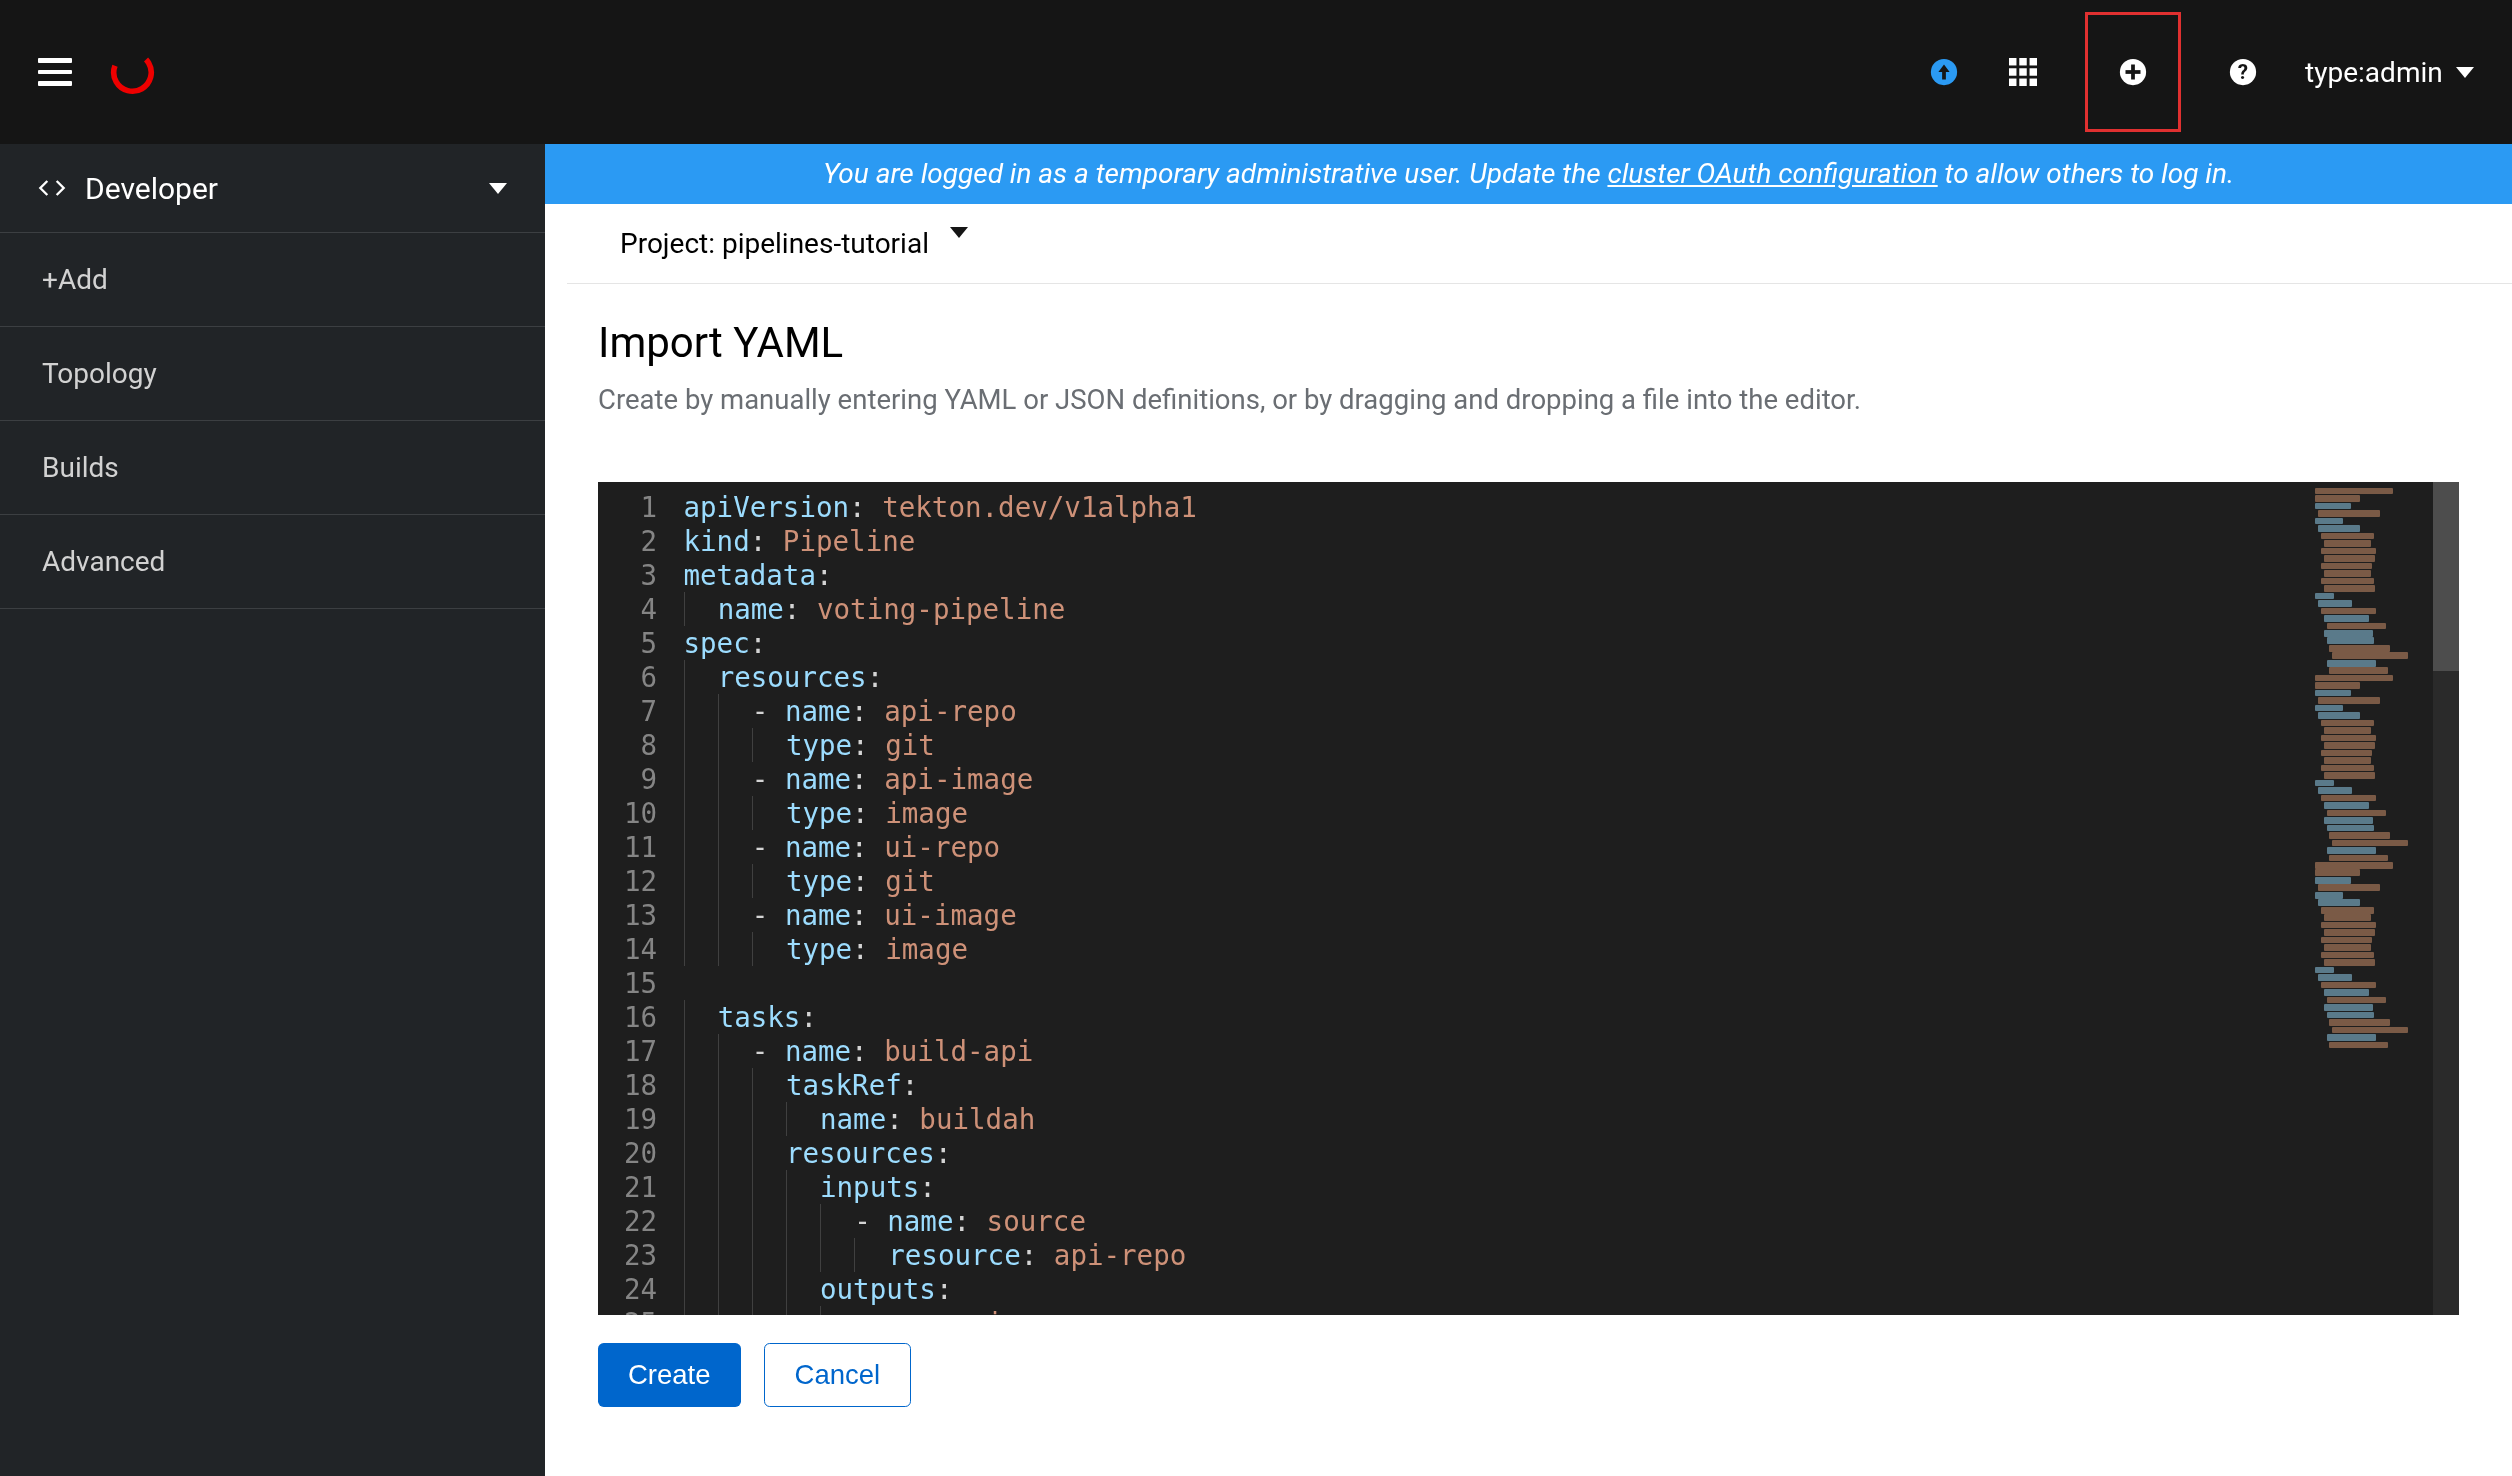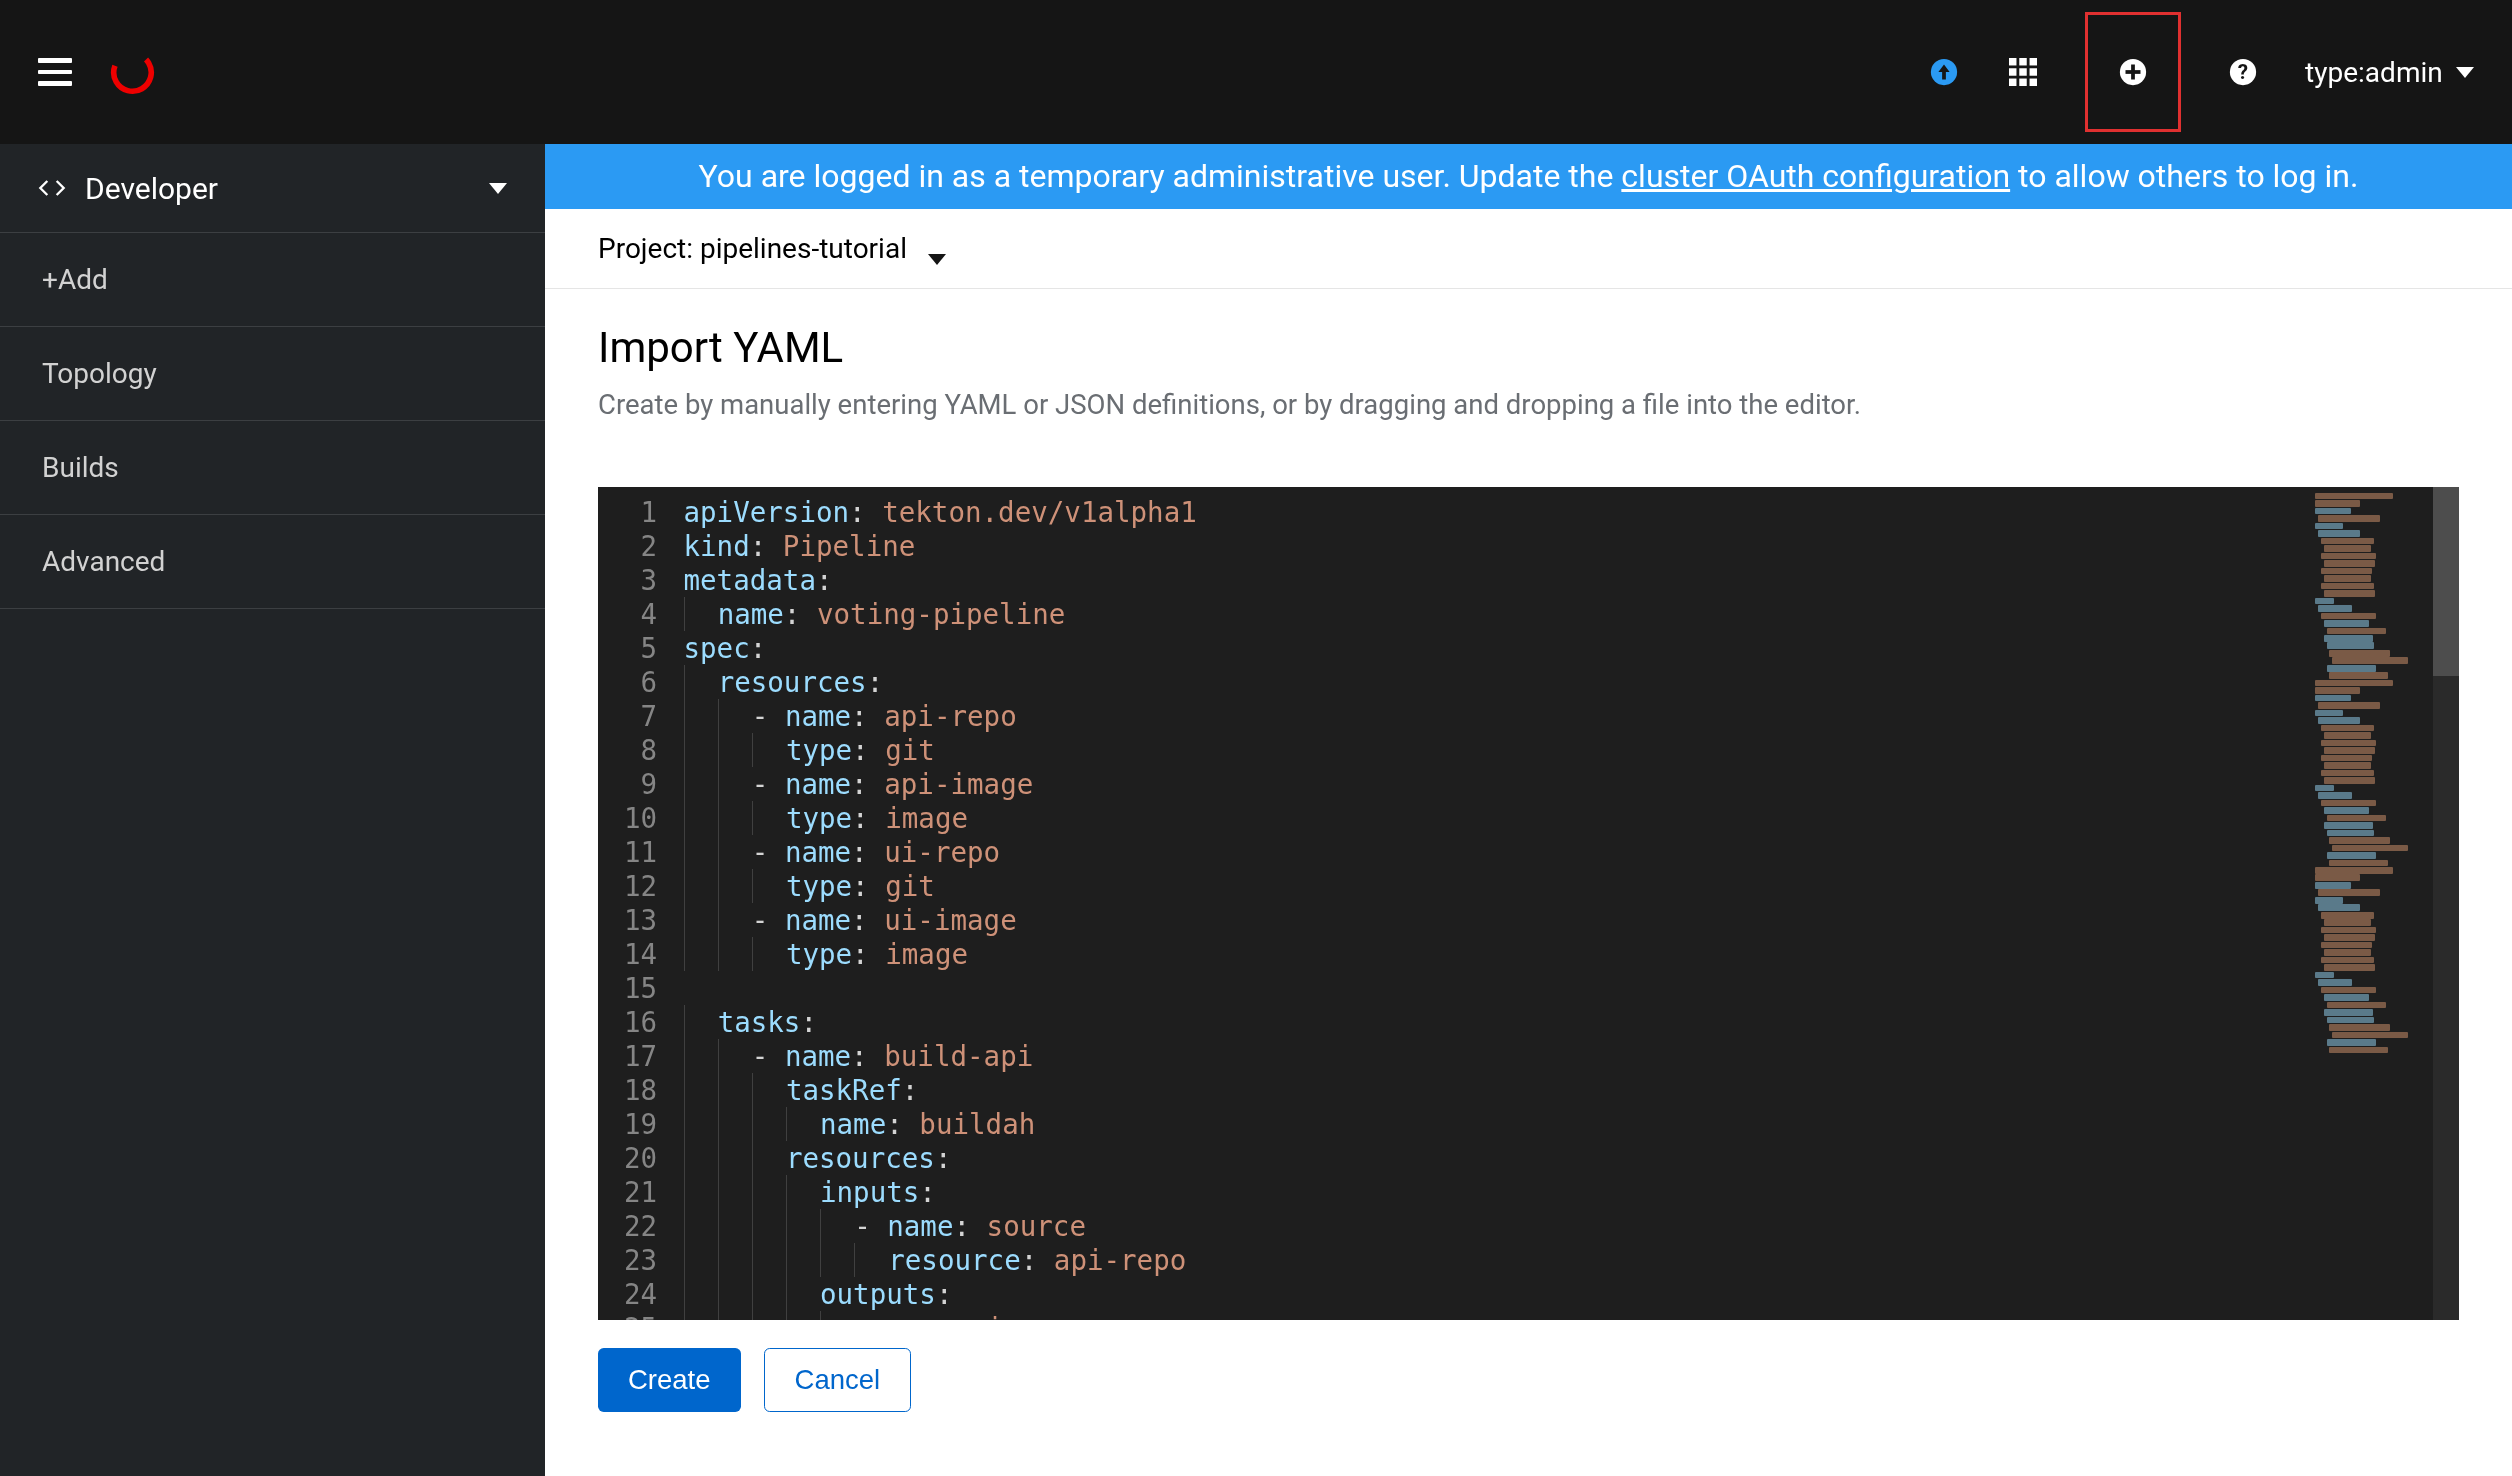--- a/index.html
+++ b/index.html
@@ -106,30 +106,31 @@
   .main {
     flex: 1;
     display: flex;
     flex-direction: column;
     background:#fff;
     position: relative;
   }
   .banner {
     background: #2b9af3;
     color: #fff;
-    font-size: 32px;
+    font-size: 28px;
     padding: 13.3px 19px;
     text-align: center;
+    font-style: italic;
   }
   .banner a { color: #fff; text-decoration: underline; }
   .project-bar {
     padding: 23px 53px;
     font-size: 28px;
     border-bottom: 0.9px solid #e5e5e5;
-    display:flex; align-items:flex-end; gap:21px;
+    display:flex; align-items:flex-start; gap:21px;margin-left:22px;
   }
   .page-header {
     padding: 34px 53px 9.5px;
   }
   .page-title { font-size: 42px; font-weight: 400; margin-bottom: 16px; }
   .page-desc { font-size: 27.5px; color: #6a6e73; }
   .editor-wrap {
     margin: 57px 53px 0;
     background: #1e1e1e;
     position: relative;

